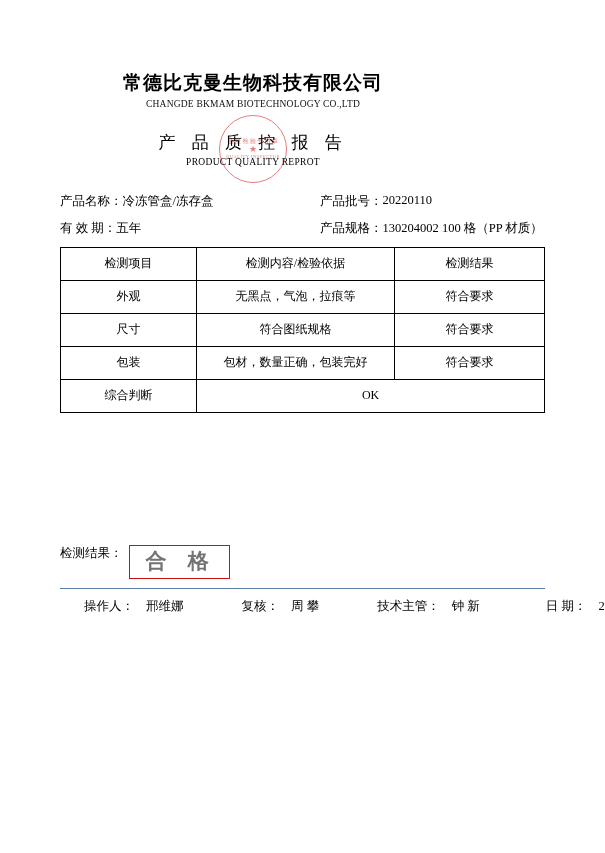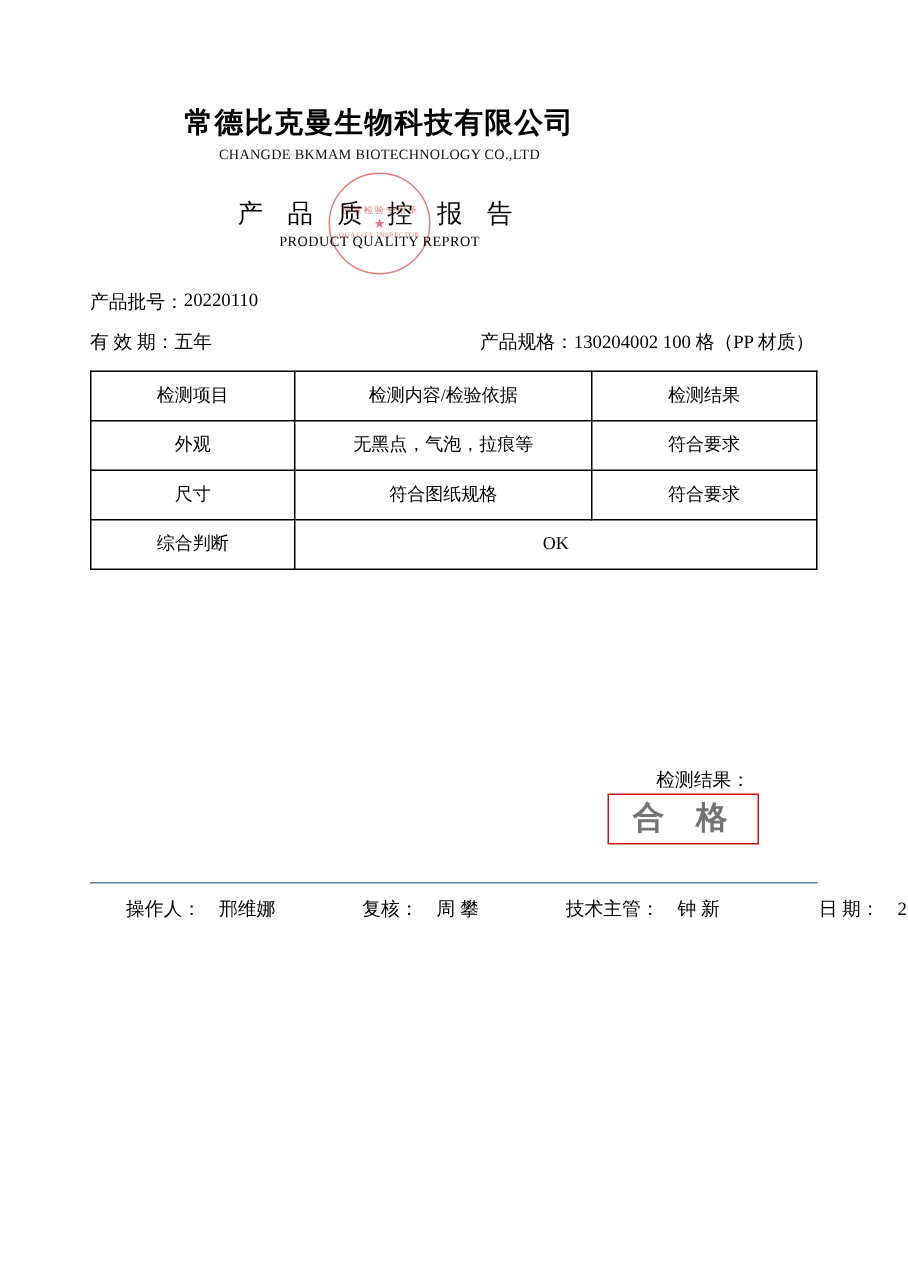--- a/index.html
+++ b/index.html
@@ -129,23 +129,22 @@
     text-align: center;
     height: 28px;
     padding: 2px 4px;
   }
   td.c1 { width: 135px; }
   td.c2 { width: 200px; }
   td.c3 { width: 150px; }
   .result-block {
     margin: 132px 0 0 60px;
     display: flex;
-    align-items: flex-end;
+    align-items: flex-start;
     font-size: 12.5px;
-    flex-direction: column;
   }
   .result-label {
     margin-right: 6px;
   }
   .pass-box {
     border: 1.6px solid #cc1111;
     color: #737373;
     font-size: 21px;
     font-weight: bold;
     letter-spacing: 8px;
@@ -193,20 +192,24 @@
       <div class="arc">质量检验专用章</div>
       <div class="star">★</div>
       <div class="bot">QUALITY INSPECTOR</div>
     </div>
     <div class="title-cn">产 品 质 控 报 告</div>
     <div class="title-en">PRODUCT QUALITY REPROT</div>
   </div>
 
   <div class="meta">
     <div class="meta-row">
+      <div class="meta-left">
+        <span class="meta-label">产品名称：</span>
+        <span class="meta-value">冷冻管盒/冻存盒</span>
+      </div>
       <div class="meta-right">
         <span class="meta-label">产品批号：</span>
         <span class="meta-value">20220110</span>
       </div>
     </div>
     <div class="meta-row">
       <div class="meta-left">
         <span class="meta-label">有 效 期：</span>
         <span class="meta-value">五年</span>
       </div>
@@ -228,20 +231,25 @@
         <td class="c1">外观</td>
         <td class="c2">无黑点，气泡，拉痕等</td>
         <td class="c3">符合要求</td>
       </tr>
       <tr>
         <td class="c1">尺寸</td>
         <td class="c2">符合图纸规格</td>
         <td class="c3">符合要求</td>
       </tr>
       <tr>
+        <td class="c1">包装</td>
+        <td class="c2">包材，数量正确，包装完好</td>
+        <td class="c3">符合要求</td>
+      </tr>
+      <tr>
         <td class="c1">综合判断</td>
         <td colspan="2">OK</td>
       </tr>
     </tbody>
   </table>
 
   <div class="result-block">
     <span class="result-label">检测结果：</span>
     <span class="pass-box">合 格</span>
   </div>

